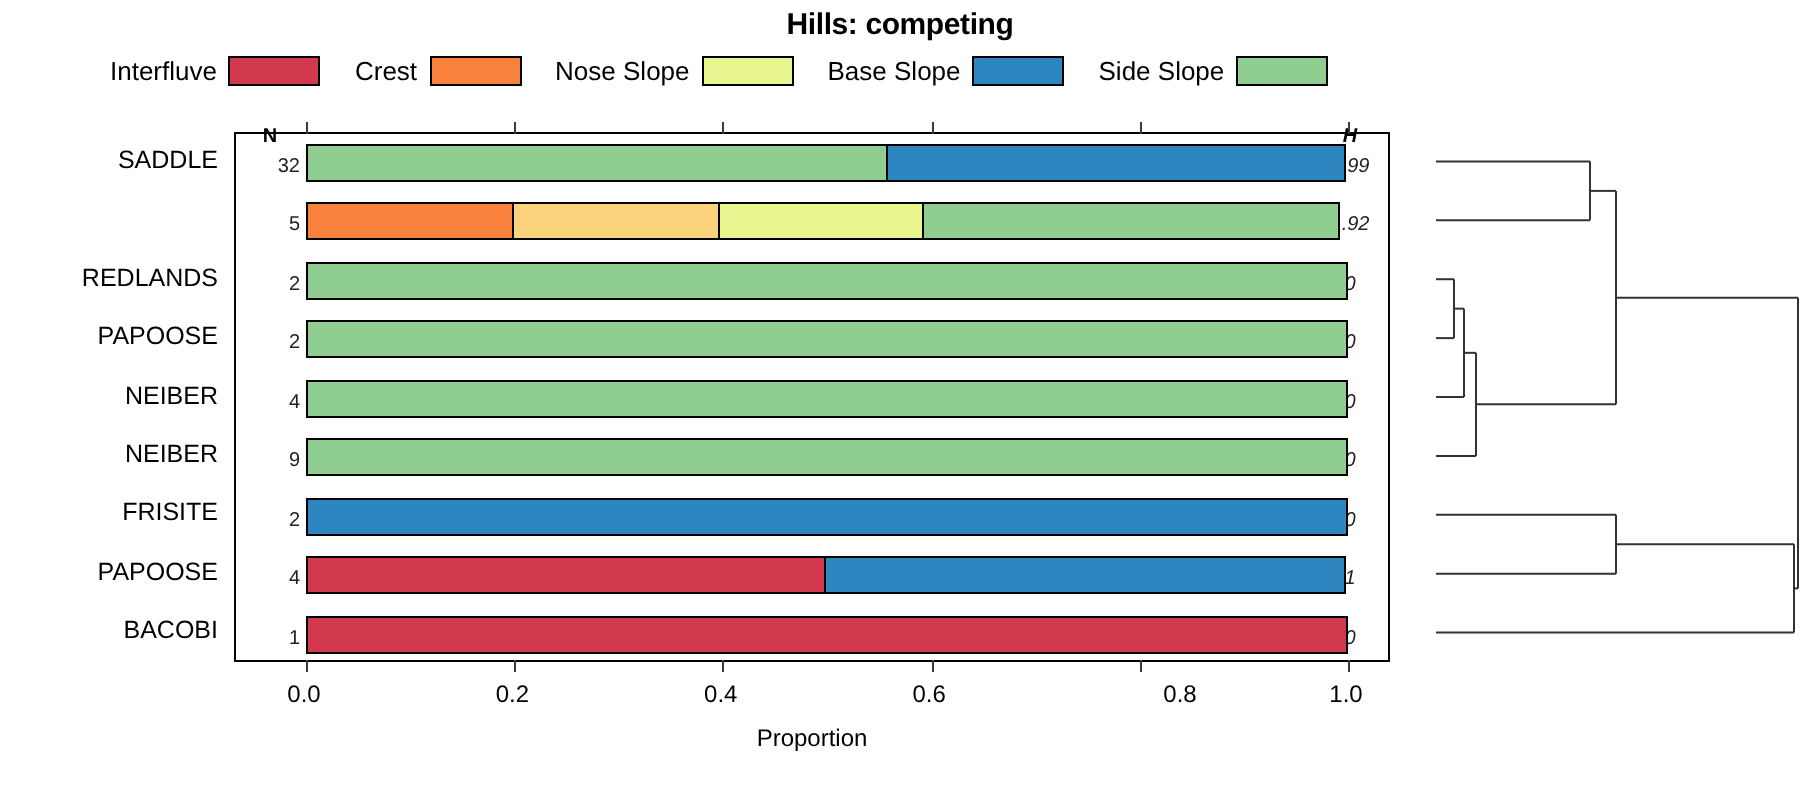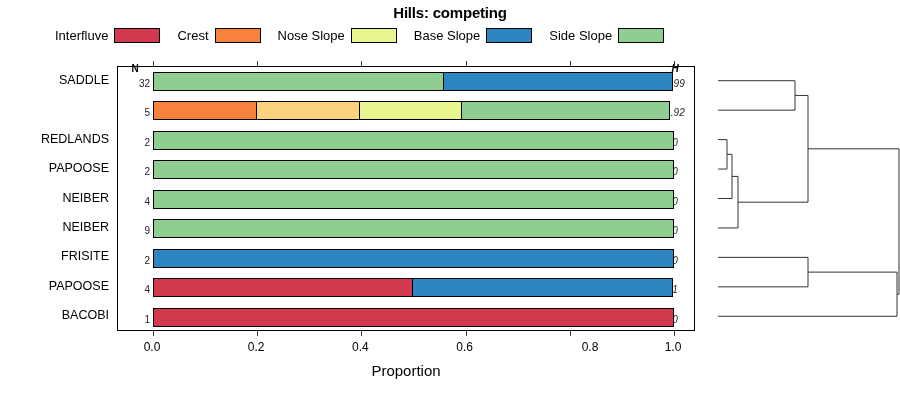--- a/index.html
+++ b/index.html
@@ -151,21 +151,21 @@
     margin-left: -20px;
     text-align: center;
     font-size: 12px;
     color: #000;
   }
   #xaxis-title {
     position: absolute;
     left: 117px; top: 362px;
     width: 578px;
     text-align: center;
-    font-size: 15px;
+    font-size: 12px;
     color: #000;
   }
 
   
   #dendrogram {
     position: absolute;
     left: 695px; top: 60px;
     width: 205px; height: 285px;
   }
 </style>

